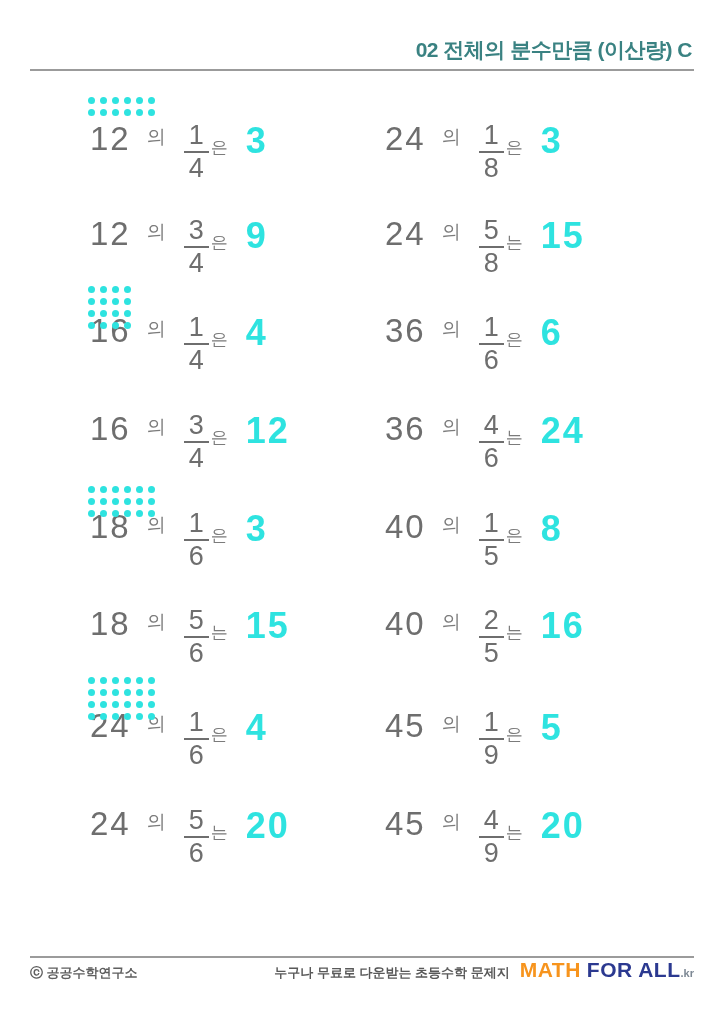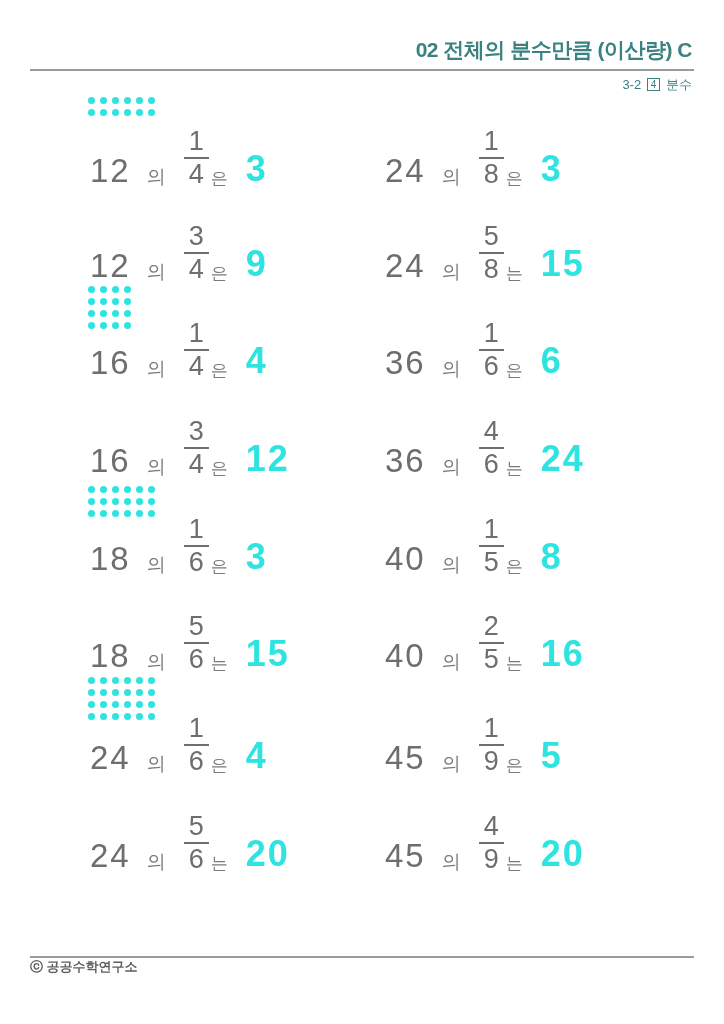--- a/index.html
+++ b/index.html
@@ -17,21 +17,21 @@
   .header-rule{height:0;border:none;border-top:2px solid #9b9b9b;margin:0;}
   .header-sub{
     text-align:right;color:var(--accent-teal);font-size:13px;margin-top:5px;padding-right:2px;
   }
   .numbox{
     display:inline-block;border:1px solid var(--accent-teal);color:var(--accent-teal);
     font-size:10px;line-height:11px;padding:0 3px;margin:0 2px;vertical-align:1px;
   }
   
   .problem{
-    position:absolute;height:70px;display:flex;align-items:flex-end;
+    position:absolute;height:70px;display:flex;align-items:flex-start;
     color:#6e6e6e;white-space:nowrap;
   }
   .whole{font-size:33px;letter-spacing:2px;}
   .of{font-size:19px;color:#7b7b7b;margin:4px 18px 0 16px;}
   .frac{display:flex;flex-direction:column;align-items:center;line-height:1;}
   .frac-num,.frac-den{font-size:27px;padding:2px 5px;}
   .frac-bar{align-self:stretch;height:2px;background:#6e6e6e;}
   .particle{font-size:17px;color:#7b7b7b;margin:16px 0 0 2px;}
   .answer{
     font-size:36px;font-weight:bold;color:var(--cyan);
@@ -52,25 +52,20 @@
   .logo-kr{color:#7d8894;font-weight:bold;font-size:11px;}
 </style>
 </head>
 <body>
 
 <div class="page">
 
   <div class="header">
     <div class="header-title">02 전체의 분수만큼 (이산량) C</div>
     <hr class="header-rule">
-    <div class="header-sub">
-      <span>3-2</span>
-      <span class="numbox">4</span>
-      <span>분수</span>
-    </div>
   </div>
 
   <div>
       <div class="problem" style="top: 120px; left: 90px;">
         <span class="whole">12</span>
         <span class="of">의</span>
         <span class="frac">
           <span class="frac-num">1</span>
           <span class="frac-bar"></span>
           <span class="frac-den">4</span>
@@ -320,16 +315,22 @@
         <div class="dot"></div>
         <div class="dot"></div>
         <div class="dot"></div>
       </div>
     </div>
 
   <div class="footer">
     <hr class="footer-rule">
     <div class="footer-row">
       <div class="copyright">ⓒ 공공수학연구소</div>
+      <div class="footer-right">
+        <span class="tagline">누구나 무료로 다운받는 초등수학 문제지</span>
+        <span class="logo-math">MATH</span>
+        <span class="logo-forall">FOR ALL</span>
+        <span class="logo-kr">.kr</span>
+      </div>
     </div>
   </div>
 
 </div>
 
 </body></html>

